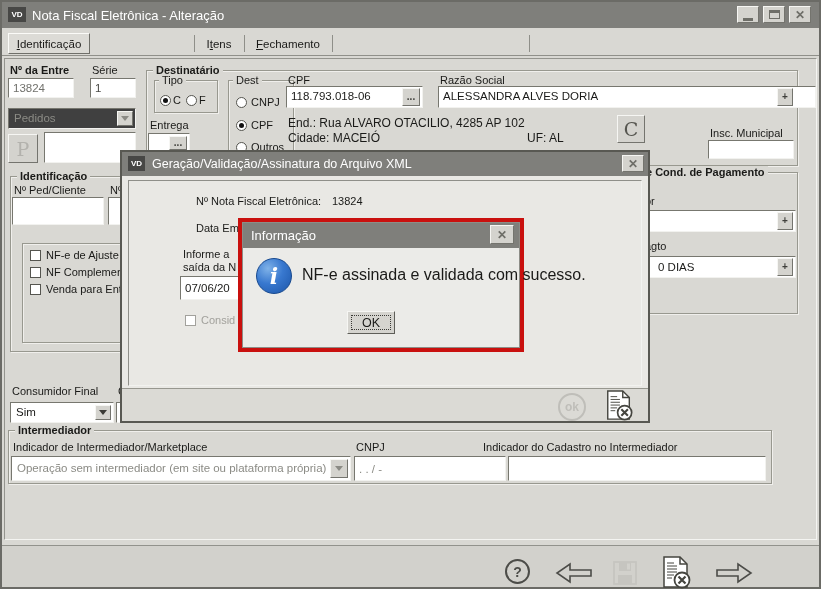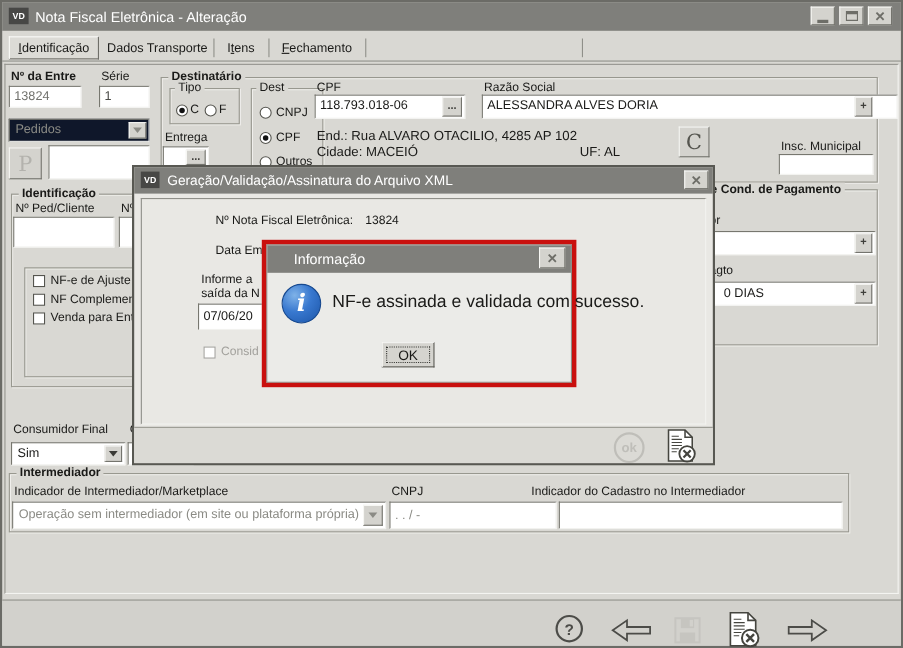--- a/index.html
+++ b/index.html
@@ -9,21 +9,21 @@
        overflow:hidden;box-shadow:inset 0 0 0 2px #6b6b66}
   .abs{position:absolute}
   .nowrap{white-space:nowrap}
   .pre{white-space:pre}
   .lbl{font-size:11px;color:#1a1a18;white-space:nowrap}
   .b{font-weight:bold}
   .gray{color:#8b8b85}
   .val{font-size:11.5px}
   
   .sunken{background:#fff;border:1px solid;border-color:#77776f #f2f2ef #f2f2ef #77776f}
-  .sunken-gray{background:#0f172a;border:1px solid;border-color:#77776f #f2f2ef #f2f2ef #77776f}
+  .sunken-gray{background:#404040;border:1px solid;border-color:#77776f #f2f2ef #f2f2ef #77776f}
   .raised{background:#d4d3ce;border:1px solid;border-color:#f6f6f3 #74746e #74746e #f6f6f3}
   .groupbox{border:1px solid #98988f;box-shadow:inset 1px 1px 0 #f0efec,1px 1px 0 #f0efec}
   .glabel{position:absolute;background:#d9d8d3;padding:0 3px;font-weight:bold;white-space:nowrap}
   
   .titlebar{background:#7f7f7b;color:#fff;font-size:13px}
   .vdbadge{display:inline-flex;align-items:center;justify-content:center;background:#474745;color:#fff;
            font-size:8px;font-weight:bold;width:18px;height:15px}
   .winbtn{display:flex;align-items:center;justify-content:center;color:#6e6e68;font-weight:bold;font-size:12px;cursor:default}
   .glyph-min{width:10px;height:3px;background:#6e6e68;margin-top:9px}
   .glyph-max{width:11px;height:9px;border:1px solid #6e6e68;border-top:3px solid #6e6e68}
@@ -80,23 +80,20 @@
         <span class="glyph-max"></span>
       </div>
     <div class="abs raised winbtn" style="left:787px;top:4px;width:22px;height:17px">
         <span>✕</span>
       </div>
   </div>
 
   <div class="abs" style="left:2px;top:30px;width:817px;height:26px;border-bottom:1px solid #90908a">
     <div class="abs tab active" style="left:6px;top:3px;width:82px;height:21px">
         <span><u>I</u>dentificação</span>
-      </div>
-    <div class="abs tab" style="left:92px;top:3px;width:98px;height:21px">
-        <span>Dados Transporte</span>
       </div>
     <div class="abs tabsep" style="left:192px;top:5px;height:17px"></div>
     <div class="abs tab" style="left:194px;top:3px;width:46px;height:21px">
         <span>I<u>t</u>ens</span>
       </div>
     <div class="abs tabsep" style="left:242px;top:5px;height:17px"></div>
     <div class="abs tab" style="left:244px;top:3px;width:84px;height:21px">
         <span><u>F</u>echamento</span>
       </div>
     <div class="abs tabsep" style="left:330px;top:5px;height:17px"></div>
@@ -296,21 +293,21 @@
           </g>
           <circle cx="22" cy="24" r="7.5" fill="#fff" stroke="#45453f" stroke-width="1.8"></circle>
           <path d="M18.5 20.5 L25.5 27.5 M25.5 20.5 L18.5 27.5" stroke="#45453f" stroke-width="2.2"></path>
         </svg>
       </div>
     </div>
   </div>
 
   <div class="abs" id="msgbox">
     <div class="titlebar">
-      <span style="margin-left:24px">Informação</span>
+      <span style="margin-left:8px">Informação</span>
       <div class="abs raised winbtn" style="left:247px;top:2px;width:24px;height:19px">
           <span>✕</span>
         </div>
     </div>
     <div class="infoicon" style="left:14px;top:36px">
         <span>i</span>
       </div>
     <span class="abs nowrap" style="left:60px;top:44px;font-size:16px">NF-e assinada e validada com sucesso.</span>
     <div class="okbtn" style="left:105px;top:89px;width:48px;height:23px">
       <span class="focus"></span>

